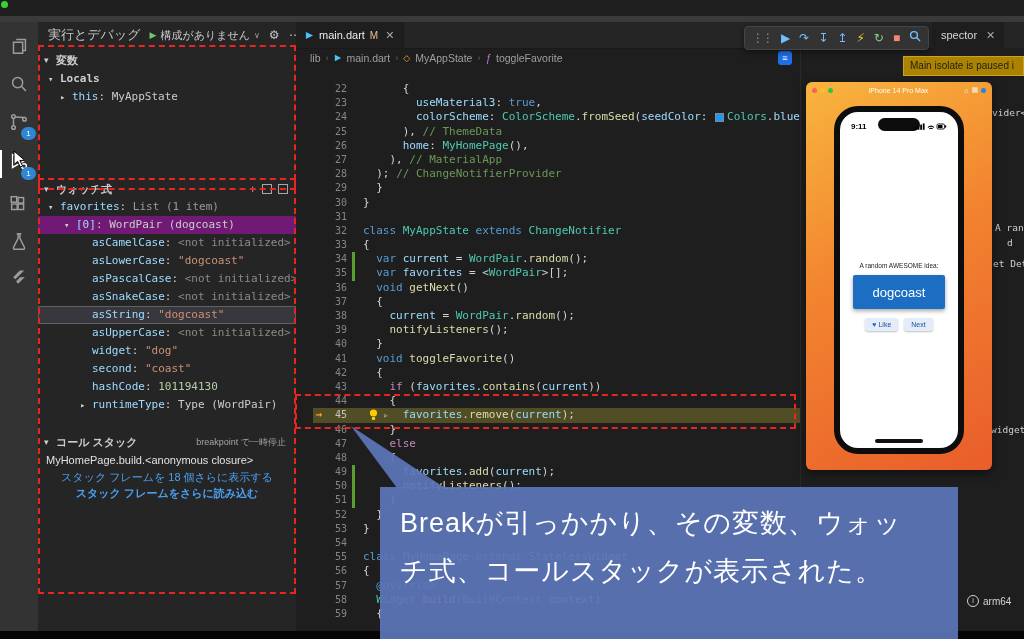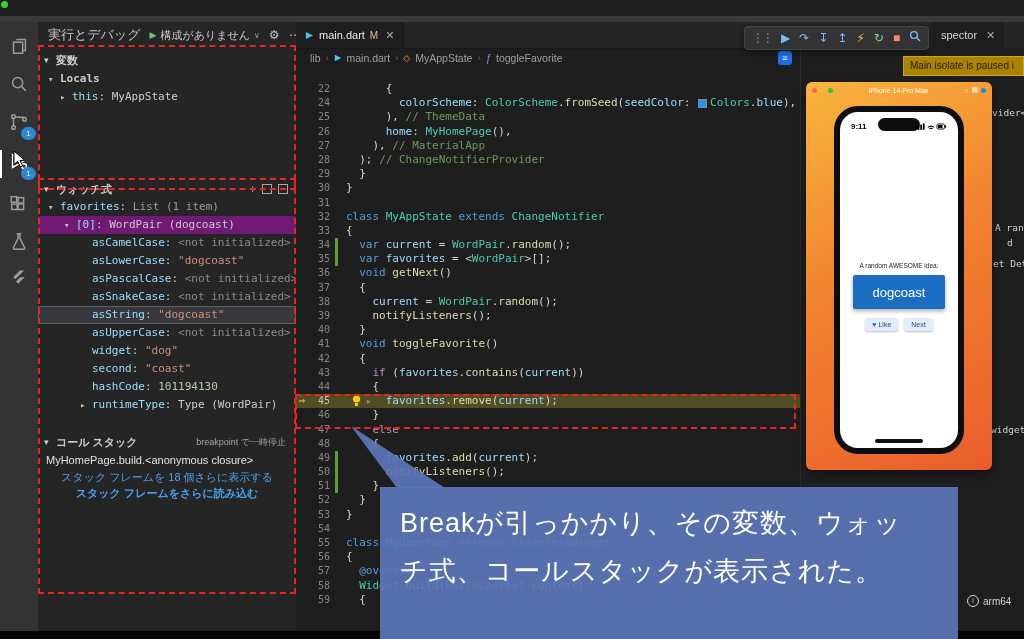--- a/index.html
+++ b/index.html
@@ -55,21 +55,21 @@
   .editor{position:absolute;left:296px;top:22px;width:504px;height:609px;background:#1e1e1e;}
   .tabstrip{position:absolute;left:0;top:0;width:504px;height:26px;background:#252526;border-bottom:1px solid #191919;}
   .tab{position:absolute;left:0;top:0;height:26px;background:#1e1e1e;display:flex;align-items:center;gap:5px;padding:0 9px;border-right:1px solid #191919;}
   .tab-label{font-size:11px;color:#eaeaea;}
   .tab-m{font-size:10px;color:#e2c08d;}
   .tab-x{color:#a8a8a8;font-size:11px;margin-left:2px;}
   .breadcrumbs{position:absolute;left:0;top:26px;width:504px;height:20px;display:flex;align-items:center;font-size:10.5px;color:#9f9f9f;padding-left:14px;gap:5px;box-sizing:border-box;}
   .bc-sep{color:#666666;font-size:9px;}
   .bc-cls{color:#ee9d28;font-size:9px}.bc-fn{color:#b180d7;font-size:10px;font-style:italic}
   .bc-action{position:absolute;right:8px;top:3px;width:14px;height:14px;background:#1f6feb;border-radius:3px;color:#fff;font-size:9px;line-height:14px;text-align:center;}
-  .code-wrap{position:absolute;left:0;top:46px;width:504px;height:563px;overflow:hidden;padding-top:14px;box-sizing:border-box;}
+  .code-wrap{position:absolute;left:17px;top:46px;width:504px;height:563px;overflow:hidden;padding-top:14px;box-sizing:border-box;}
   .cl{position:relative;display:flex;height:14.2px;line-height:14.2px;font-family:"DejaVu Sans Mono","Liberation Mono",monospace;font-size:11px;white-space:pre;}
   .cl .gl{width:12px;text-align:center;color:#f0a030;font-size:11px;font-weight:bold;}
   .cl .ln{width:22px;text-align:right;color:#858585;font-size:10px;padding-right:5px;}
   .cl .chg{width:3px;margin-right:8px;}
   .cl.changed .chg{background:#5a9e2f;}
   .cl.cur{background:#514d24;}
   .cl.cur .ln{color:#c6c6c6;}
   .bulb{position:absolute;left:56px;top:1px;}
   .ptr{position:absolute;left:70px;top:0;color:#bdbdbd;font-size:9px;}
   .tk-kw{color:#569cd6}.tk-ctrl{color:#c586c0}.tk-cls{color:#4ec9b0}.tk-fn{color:#dcdcaa}
@@ -279,20 +279,21 @@
       <span class="bc-cls">◇</span>
       <span>MyAppState</span>
       <span class="bc-sep">›</span>
       <span class="bc-fn">ƒ</span>
       <span>toggleFavorite</span>
       <span class="bc-action">≡</span>
     </div>
     <div class="code-wrap">
       <div id="code-lines">
           <div class="cl"><span class="gl"></span><span class="ln">22</span><span class="chg"></span><span class="ct"><span class="tk-pun">      {</span></span></div>
+          <div class="cl"><span class="gl"></span><span class="ln">23</span><span class="chg"></span><span class="ct"><span class="tk-prop">        useMaterial3</span><span class="tk-pun">: </span><span class="tk-kw">true</span><span class="tk-pun">,</span></span></div>
           <div class="cl"><span class="gl"></span><span class="ln">24</span><span class="chg"></span><span class="ct"><span class="tk-prop">        colorScheme</span><span class="tk-pun">: </span><span class="tk-cls">ColorScheme</span><span class="tk-pun">.</span><span class="tk-fn">fromSeed</span><span class="tk-pun">(</span><span class="tk-prop">seedColor</span><span class="tk-pun">: </span><span class="sw"></span><span class="tk-cls">Colors</span><span class="tk-pun">.</span><span class="tk-prop">blue</span><span class="tk-pun">),</span></span></div>
           <div class="cl"><span class="gl"></span><span class="ln">25</span><span class="chg"></span><span class="ct"><span class="tk-pun">      ), </span><span class="tk-cmt">// ThemeData</span></span></div>
           <div class="cl"><span class="gl"></span><span class="ln">26</span><span class="chg"></span><span class="ct"><span class="tk-prop">      home</span><span class="tk-pun">: </span><span class="tk-cls">MyHomePage</span><span class="tk-pun">(),</span></span></div>
           <div class="cl"><span class="gl"></span><span class="ln">27</span><span class="chg"></span><span class="ct"><span class="tk-pun">    ), </span><span class="tk-cmt">// MaterialApp</span></span></div>
           <div class="cl"><span class="gl"></span><span class="ln">28</span><span class="chg"></span><span class="ct"><span class="tk-pun">  ); </span><span class="tk-cmt">// ChangeNotifierProvider</span></span></div>
           <div class="cl"><span class="gl"></span><span class="ln">29</span><span class="chg"></span><span class="ct"><span class="tk-pun">  }</span></span></div>
           <div class="cl"><span class="gl"></span><span class="ln">30</span><span class="chg"></span><span class="ct"><span class="tk-pun">}</span></span></div>
           <div class="cl"><span class="gl"></span><span class="ln">31</span><span class="chg"></span><span class="ct"></span></div>
           <div class="cl"><span class="gl"></span><span class="ln">32</span><span class="chg"></span><span class="ct"><span class="tk-kw">class </span><span class="tk-cls">MyAppState</span><span class="tk-kw"> extends </span><span class="tk-cls">ChangeNotifier</span></span></div>
           <div class="cl"><span class="gl"></span><span class="ln">33</span><span class="chg"></span><span class="ct"><span class="tk-pun">{</span></span></div>

